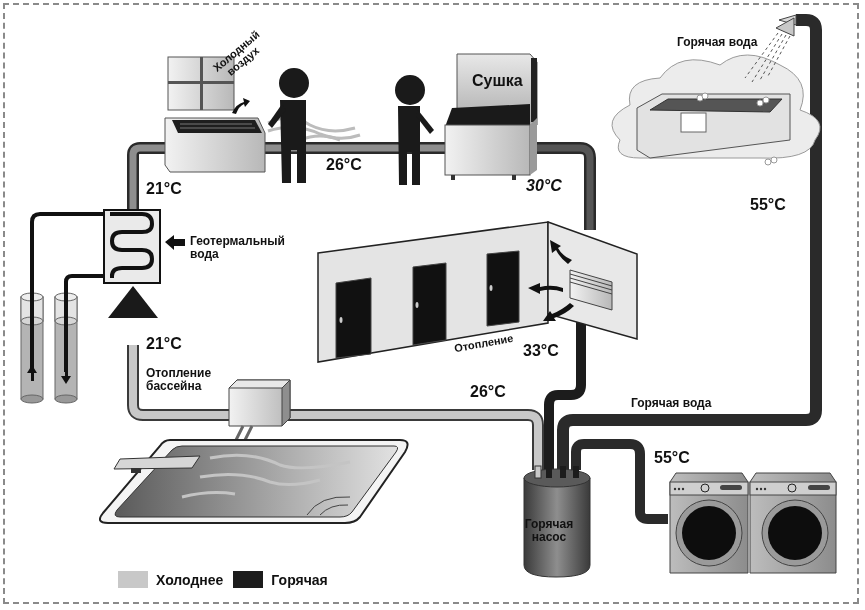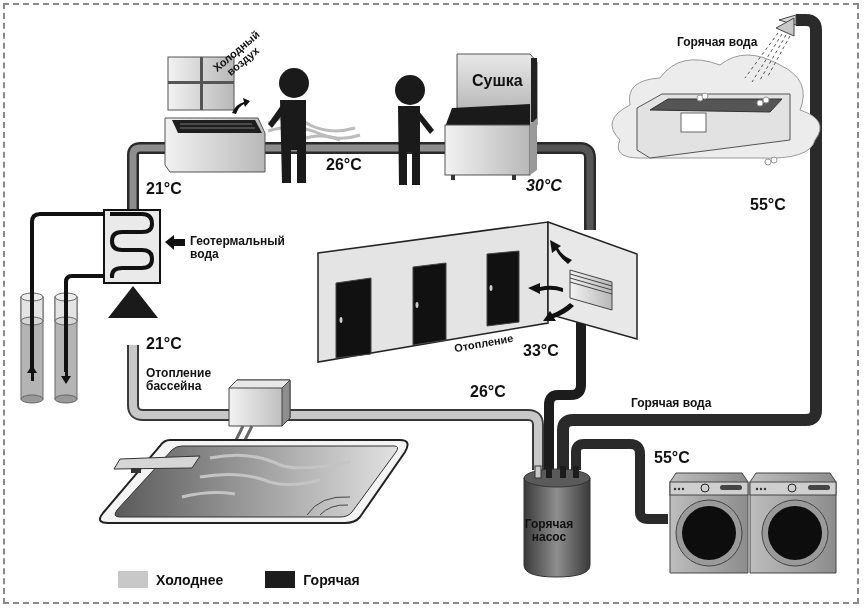--- a/index.html
+++ b/index.html
@@ -5,21 +5,21 @@
   html, body { margin: 0; padding: 0; background: #ffffff; }
   body { width: 865px; height: 610px; position: relative; overflow: hidden;
          font-family: "Liberation Sans", "DejaVu Sans", sans-serif; }
   #frame { position: absolute; left: 3px; top: 3px; width: 856px; height: 601px;
            border: 2px dashed #8a8a8a; box-sizing: border-box; }
   svg#diagram { position: absolute; left: 0; top: 0; }
   .lbl { position: absolute; font-weight: bold; color: #111; white-space: nowrap; line-height: 1.05; }
   .temp { font-size: 16px; }
   .small { font-size: 12px; }
   .legend { position: absolute; top: 571px; left: 118px; display: flex; align-items: center;
-            font-size: 14px; font-weight: bold; color: #111; gap: 32px; }
+            font-size: 14px; font-weight: bold; color: #111; }
   .legend .sw { width: 30px; height: 17px; display: inline-block; margin-right: 8px; }
   .legend .item { display: flex; align-items: center; margin-right: 10px; }
 </style>
 </head>
 <body>
 
 <div id="frame"></div>
 
 <svg id="diagram" width="865" height="610" viewBox="0 0 865 610">
   <defs>

